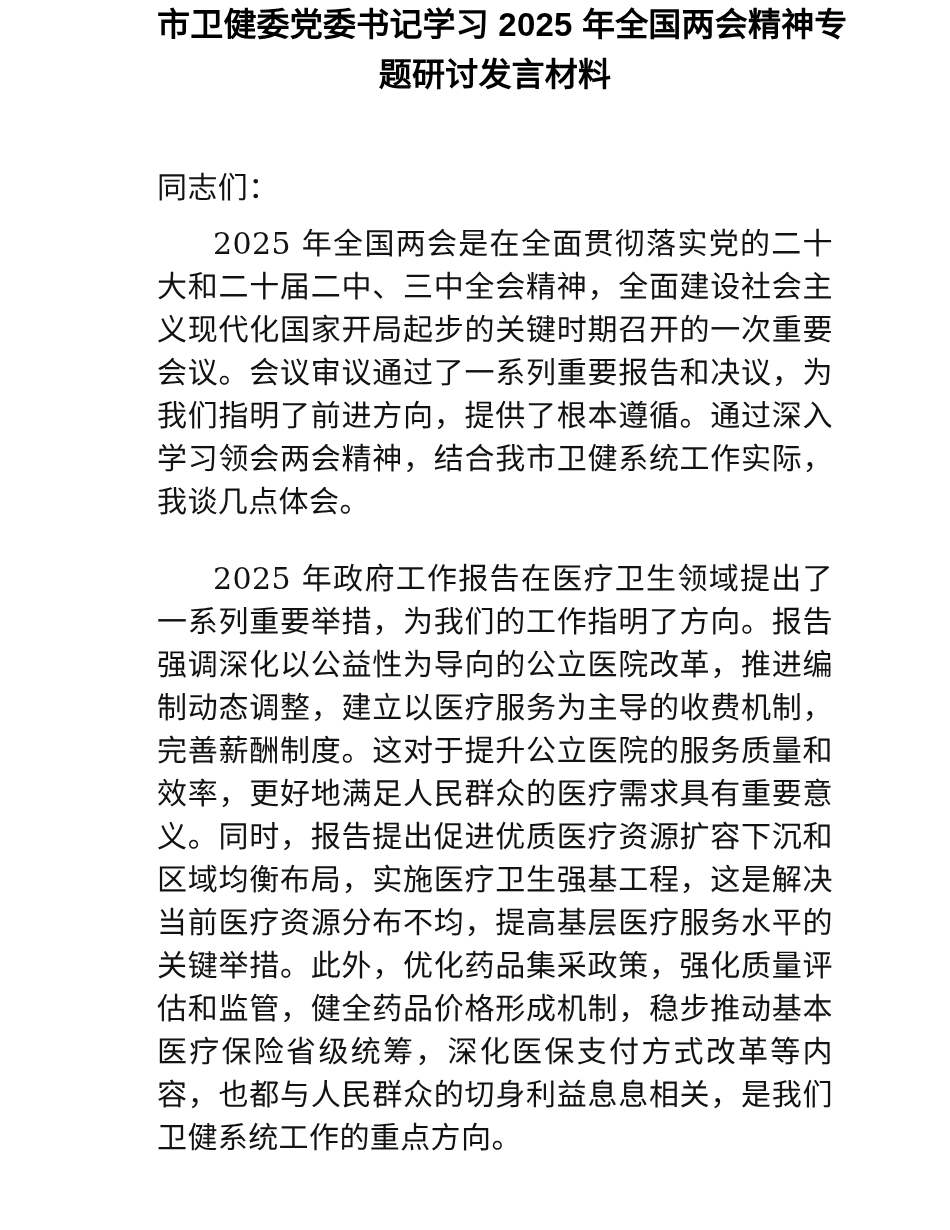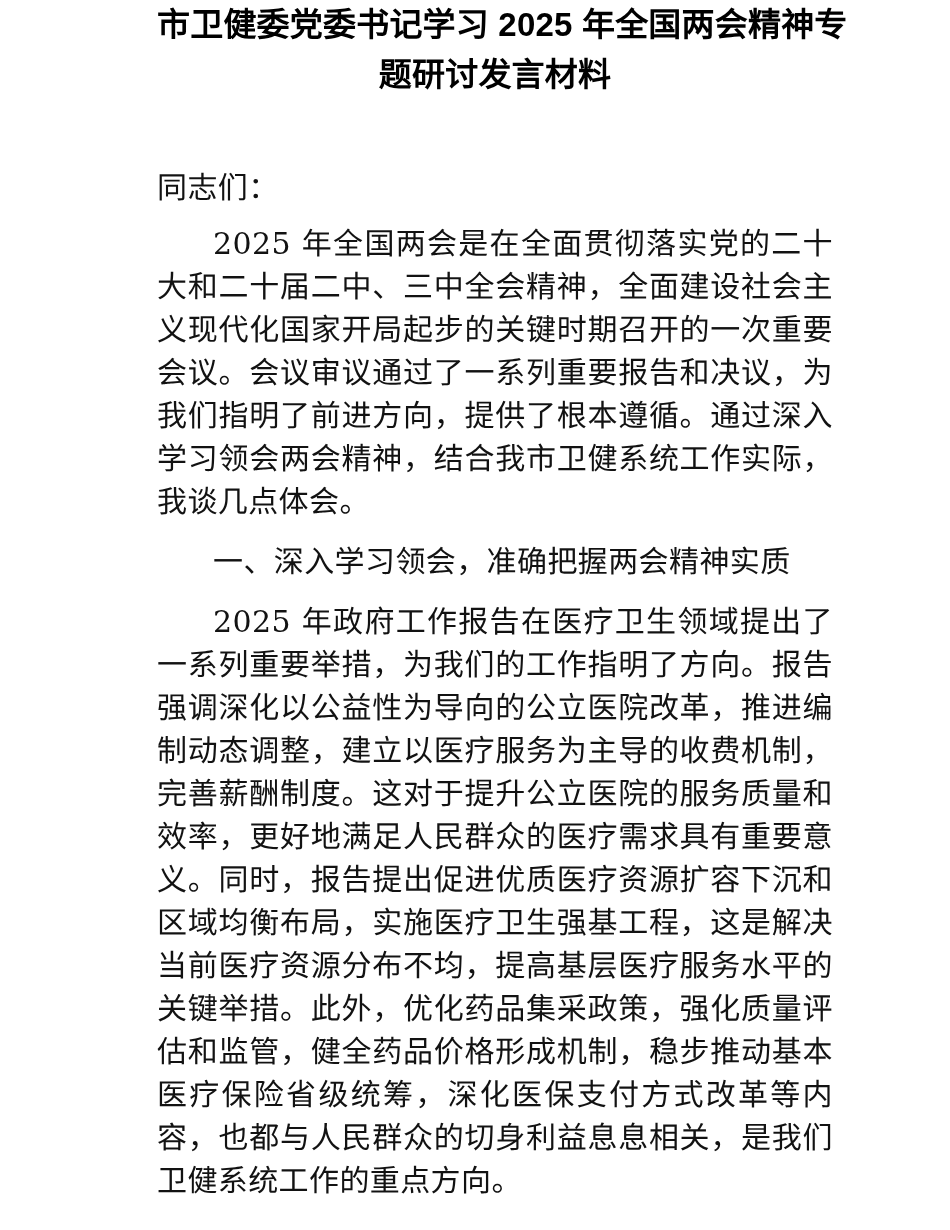--- a/index.html
+++ b/index.html
@@ -100,20 +100,19 @@
     <div class="after-title-gap"></div>
 
     <p class="para noindent">同志们：</p>
 
     <div class="gap-sm"></div>
 
     <p class="para indent">2025 年全国两会是在全面贯彻落实党的二十大和二十届二中、三中全会精神，全面建设社会主义现代化国家开局起步的关键时期召开的一次重要会议。会议审议通过了一系列重要报告和决议，为我们指明了前进方向，提供了根本遵循。通过深入学习领会两会精神，结合我市卫健系统工作实际，我谈几点体会。</p>
 
     <div class="gap-md"></div>
 
-    <p class="para indent">一、深入学习领会，准确把握两会精神实质</p>
 
     <div class="gap-md"></div>
 
     <p class="para indent">2025 年政府工作报告在医疗卫生领域提出了一系列重要举措，为我们的工作指明了方向。报告强调深化以公益性为导向的公立医院改革，推进编制动态调整，建立以医疗服务为主导的收费机制，完善薪酬制度。这对于提升公立医院的服务质量和效率，更好地满足人民群众的医疗需求具有重要意义。同时，报告提出促进优质医疗资源扩容下沉和区域均衡布局，实施医疗卫生强基工程，这是解决当前医疗资源分布不均，提高基层医疗服务水平的关键举措。此外，优化药品集采政策，强化质量评估和监管，健全药品价格形成机制，稳步推动基本医疗保险省级统筹，深化医保支付方式改革等内容，也都与人民群众的切身利益息息相关，是我们卫健系统工作的重点方向。</p>
 
   </div>
 </div>
 
 </body></html>

